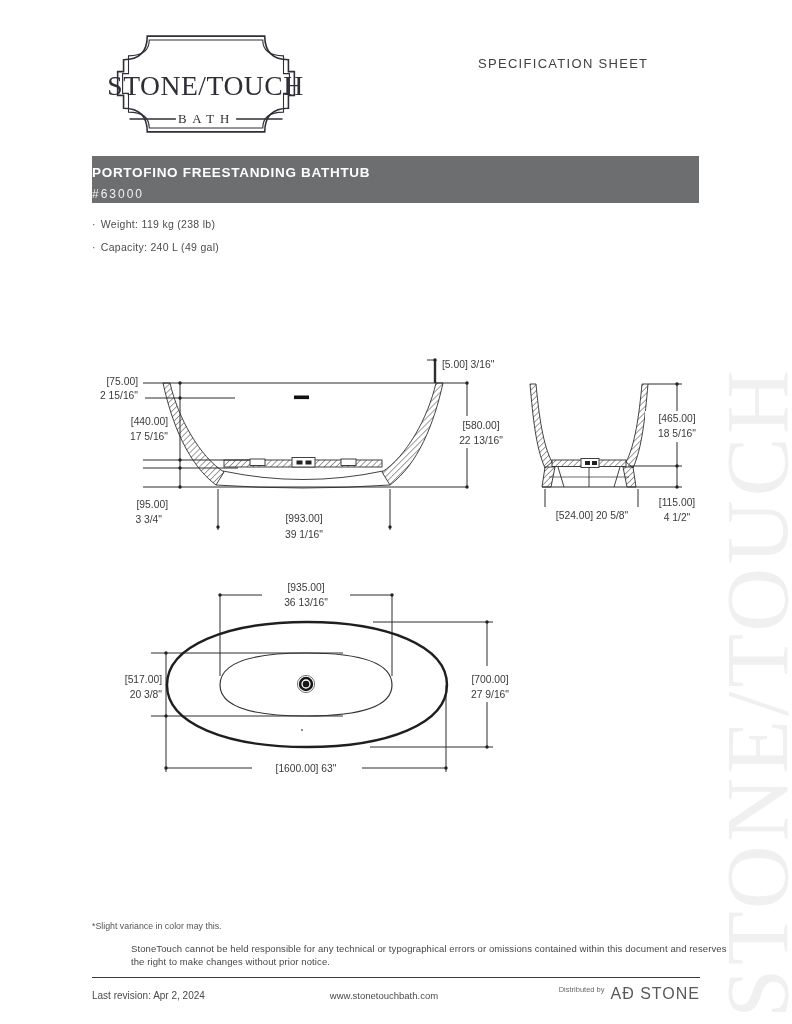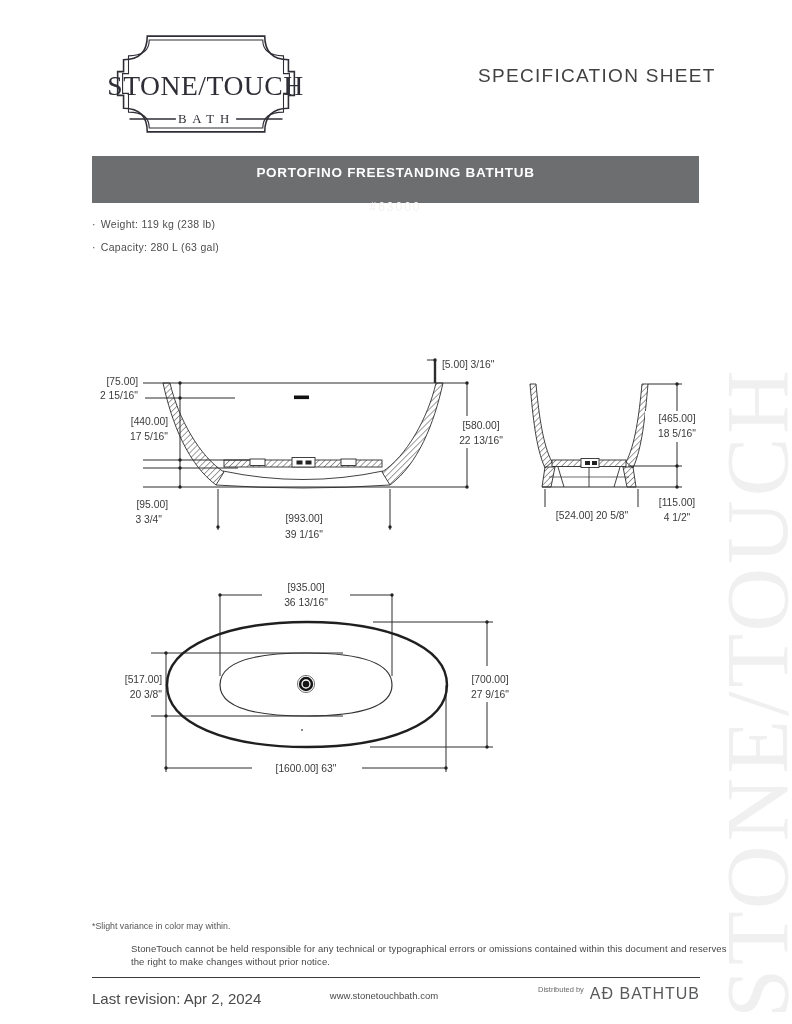--- a/index.html
+++ b/index.html
@@ -12,49 +12,49 @@
   .watermark{
     position:absolute;top:18px;right:-10px;height:1000px;z-index:0;
     writing-mode:vertical-rl;transform:rotate(180deg);
     font-family:"Liberation Serif",serif;font-size:88px;line-height:1;
     letter-spacing:4px;color:#f0f0f0;user-select:none;white-space:nowrap;
   }
   .content{position:relative;z-index:1;}
   
   .logo-wrap{position:absolute;left:90px;top:32px;width:232px;height:104px;}
   .sheet-title{
-    position:absolute;left:478px;top:65px;width:230px;
-    font-size:19px;letter-spacing:1.3px;color:#414141;font-weight:400;
+    position:absolute;left:478px;top:56px;width:230px;
+    font-size:13px;letter-spacing:1.3px;color:#414141;font-weight:400;
     white-space:nowrap;
   }
   
   .banner{
     position:absolute;left:92px;top:156px;width:607px;height:47px;
-    text-align:center;
+    text-align:left;
   }
   .banner .line1{
     font-size:13.5px;font-weight:bold;color:#ffffff;letter-spacing:.7px;
     padding-top:9px;
   }
   .banner .line2{
-    font-size:12px;color:#f2f2f2;letter-spacing:2px;margin-top:20px;font-weight:400;
+    font-size:12px;color:#f2f2f2;letter-spacing:2px;margin-top:7px;font-weight:400;
   }
   
   .specs{position:absolute;left:92px;top:218px;}
   .spec-item{font-size:10.5px;color:#4d4d4d;letter-spacing:.3px;margin-bottom:11px;}
   .spec-item .bullet{margin-right:5px;}
   
   .svg-abs{position:absolute;}
   svg text{font-family:"Liberation Sans",sans-serif;font-size:10.3px;fill:#3a3a3a;}
   
   .footnote{position:absolute;left:92px;top:921px;font-size:8.8px;color:#555555;}
   .disclaimer{position:absolute;left:92px;top:943px;width:610px;font-size:9.5px;
     line-height:1.35;color:#474747;letter-spacing:.1px;margin-left:39px;}
   .rule{position:absolute;left:92px;top:977px;width:608px;height:0;border-top:1.6px solid #3a3a3a;}
-  .footer-left{position:absolute;left:92px;top:990px;font-size:15px;color:#4a4a4a;}
+  .footer-left{position:absolute;left:92px;top:990px;font-size:10px;color:#4a4a4a;}
   .footer-center{position:absolute;left:0;top:990px;width:768px;text-align:center;
     font-size:9.5px;color:#4a4a4a;}
   .footer-right{position:absolute;right:92px;top:985px;display:flex;align-items:flex-start;gap:6px;}
   .distributed-by{font-size:7.5px;color:#6a6a6a;}
   .adwaters{font-size:16px;color:#58595b;letter-spacing:1px;font-weight:300;
     font-family:"Liberation Sans",sans-serif;}
 </style>
 </head>
 <body>
 
@@ -79,21 +79,21 @@
 
     <div class="sheet-title">SPECIFICATION SHEET</div>
 
     <div class="banner" style="background:#6d6e70;">
       <div class="line1">PORTOFINO FREESTANDING BATHTUB</div>
       <div class="line2">#63000</div>
     </div>
 
     <div class="specs">
       <div class="spec-item"><span class="bullet">·</span><span>Weight: 119 kg (238 lb)</span></div>
-      <div class="spec-item"><span class="bullet">·</span><span>Capacity: 280 L (63 gal)</span></div>
+      <div class="spec-item"><span class="bullet">·</span><span>Capacity: 240 L (49 gal)</span></div>
     </div>
 
     <svg class="svg-abs" style="left:90px;top:350px;" width="440" height="212" viewBox="0 0 440 212">
       <defs>
         <pattern id="hatch" width="4.2" height="4.2" patternTransform="rotate(45)" patternUnits="userSpaceOnUse">
           <line x1="0" y1="0" x2="0" y2="4.2" stroke="#3c3c3c" stroke-width="1"></line>
         </pattern>
       </defs>
       <g stroke="#2d2d2d" stroke-width="1" fill="none">
 
@@ -233,24 +233,24 @@
       <rect x="137" y="188" width="110" height="15" fill="#ffffff"></rect>
       <text x="191" y="19" text-anchor="middle">[935.00]</text>
       <text x="191" y="34" text-anchor="middle">36 13/16"</text>
       <text x="47" y="111" text-anchor="end">[517.00]</text>
       <text x="47" y="126" text-anchor="end">20 3/8"</text>
       <text x="375" y="111" text-anchor="middle">[700.00]</text>
       <text x="375" y="126" text-anchor="middle">27 9/16"</text>
       <text x="191" y="200" text-anchor="middle">[1600.00] 63"</text>
     </svg>
 
-    <div class="footnote">*Slight variance in color may within.</div>
+    <div class="footnote">*Slight variance in color may this.</div>
     <div class="disclaimer">StoneTouch cannot be held responsible for any technical or typographical errors or omissions contained within this document and reserves the right to make changes without prior notice.</div>
     <div class="rule"></div>
     <div class="footer-left">Last revision: Apr 2, 2024</div>
     <div class="footer-center">www.stonetouchbath.com</div>
     <div class="footer-right">
       <span class="distributed-by">Distributed by</span>
-      <span class="adwaters">AĐ BATHTUB</span>
+      <span class="adwaters">AĐ STONE</span>
     </div>
 
   </div>
 </div>
 
 </body></html>

